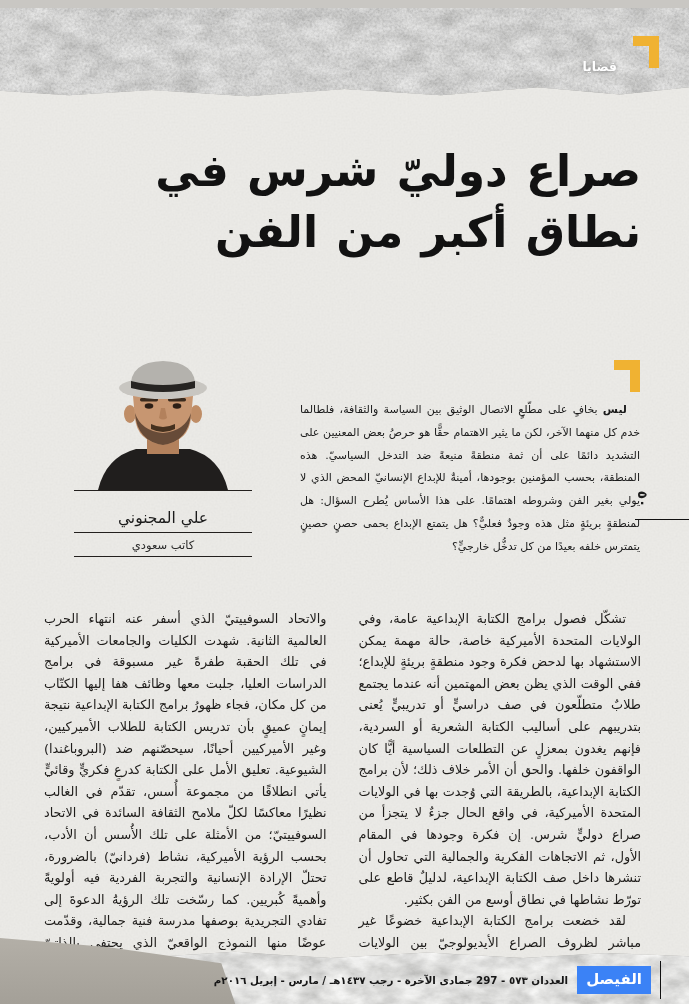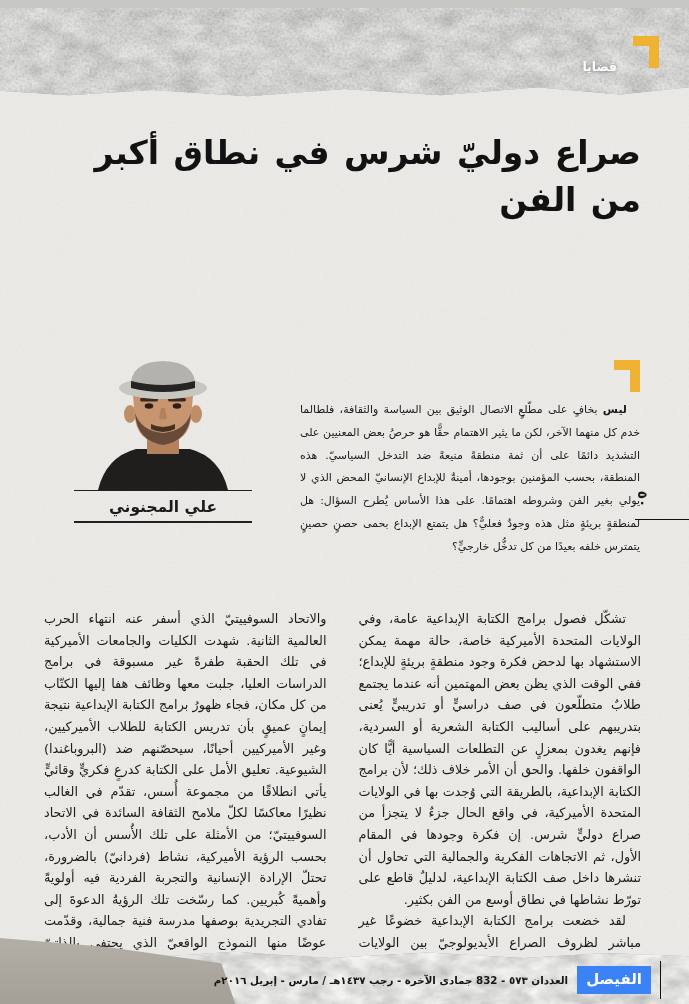--- a/index.html
+++ b/index.html
@@ -30,33 +30,33 @@
     border-right:10px solid var(--accent-yellow,#f0b232);
   }
   .section-tag{position:absolute;top:28px;right:30px;width:130px;height:66px;}
   .section-tag .corner-bracket{position:absolute;top:0;right:0;}
   .section-label{
     position:absolute;top:23px;right:42px;color:#fff;font-weight:bold;
     font-size:12.5px;text-shadow:0 0 4px rgba(0,0,0,.45);
   }
   .kicker{
     position:absolute;top:95px;right:48px;left:36px;
-    font-size:33px;font-weight:bold;text-align:right;color:#121212;
+    font-size:44px;font-weight:bold;text-align:right;color:#121212;
     letter-spacing:-.5px;word-spacing:3px;line-height:1.4;
   }
   .article-title{
     position:absolute;top:160px;right:48px;left:30px;text-align:right;
     color:var(--title-blue,#1a7ab8);font-weight:bold;font-size:55px;line-height:80px;
     letter-spacing:-1px;
   }
   .article-title span{display:block;}
   .author{position:absolute;top:350px;left:64px;width:198px;text-align:center;}
   .author svg{display:block;margin:0 auto;}
   .divider{border:0;border-top:1.4px solid #23201e;margin:0 10px;}
-  .author-name{font-size:15.5px;font-weight:bold;padding:7px 0 5px;text-align:center;}
+  .author-name{font-size:15.5px;font-weight:normal;padding:18px 0 5px;text-align:center;}
   .author-role{font-size:11.5px;padding:5px 0 4px;color:#2a2a2a;}
   .lead-bracket{position:absolute;top:352px;right:49px;}
   .lead{
     position:absolute;top:380px;right:49px;width:340px;height:206px;overflow:hidden;
     font-size:11px;line-height:22.8px;text-align:justify;text-indent:13px;
   }
   .lead strong{font-weight:bold;}
   .page-number{
     position:absolute;top:483px;right:38px;font-size:13.5px;font-weight:bold;
     transform:rotate(90deg);transform-origin:center;
@@ -149,20 +149,21 @@
       <rect x="67" y="40" width="18" height="3.4" rx="1.6" fill="#3a2a1d"></rect>
       <rect x="95" y="40" width="18" height="3.4" rx="1.6" fill="#3a2a1d"></rect>
       <path d="M88 50 L86 60 Q90 63 94 60 L92 50 Z" fill="#b3815c"></path>
       <ellipse cx="90" cy="30" rx="44" ry="11" fill="#c8c6c1"></ellipse>
       <path d="M58 30 Q56 4 90 3 Q124 4 122 30 Q90 38 58 30 Z" fill="#b4b2ad"></path>
       <path d="M58 23 Q90 31 122 23 L122 30 Q90 38 58 30 Z" fill="#262422"></path>
     </svg>
     <hr class="divider">
     <div class="author-name">علي المجنوني</div>
     <hr class="divider">
+    <div class="author-role">كاتب سعودي</div>
     <hr class="divider">
   </div>
 
   <div class="corner-bracket lead-bracket"></div>
   <p class="lead"><strong>ليس</strong><span> بخافٍ على مطّلعٍ الاتصال الوثيق بين السياسة والثقافة، فلطالما خدم كل منهما الآخر، لكن ما يثير الاهتمام حقًّا هو حرصُ بعض المعنيين على التشديد دائمًا على أن ثمة منطقةً منيعةً ضد التدخل السياسيّ. هذه المنطقة، بحسب المؤمنين بوجودها، أمينةٌ للإبداع الإنسانيّ المحض الذي لا يولي بغير الفن وشروطه اهتمامًا. على هذا الأساس يُطرح السؤال: هل لمنطقةٍ بريئةٍ مثل هذه وجودٌ فعليٌّ؟ هل يتمتع الإبداع بحمى حصنٍ حصينٍ يتمترس خلفه بعيدًا من كل تدخُّل خارجيٍّ؟</span></p>
 
   <div class="page-number">٥٠</div>
   <hr class="page-number-rule">
 
   <div class="columns">
@@ -191,16 +192,16 @@
       </defs>
       <rect width="689" height="62" fill="#a3a19d"></rect>
       <rect width="689" height="62" filter="url(#concreteB)"></rect>
     </svg>
   </div>
   <div class="gray-corner"></div>
 
   <div class="footer">
     <div class="footer-divider"></div>
     <div class="magazine-logo">الفيصل</div>
-    <div class="issue-info">العددان ٥٧٣ - 832  جمادى الآخرة - رجب ١٤٣٧هـ / مارس - إبريل ٢٠١٦م</div>
+    <div class="issue-info">العددان ٥٧٣ - 297  جمادى الآخرة - رجب ١٤٣٧هـ / مارس - إبريل ٢٠١٦م</div>
   </div>
 
 </div>
 
 </body></html>

